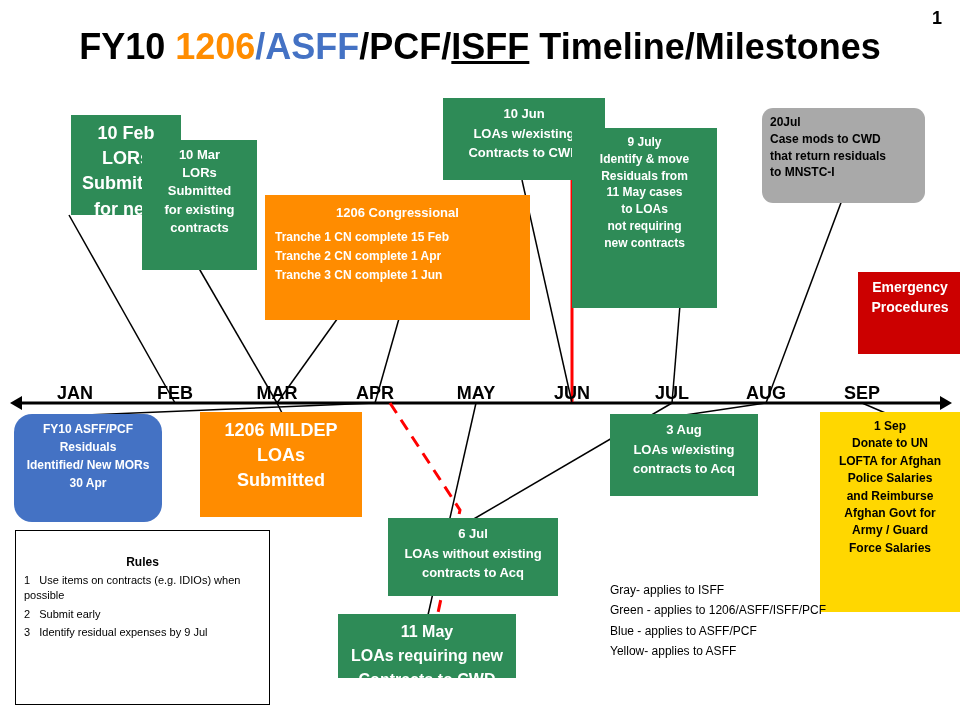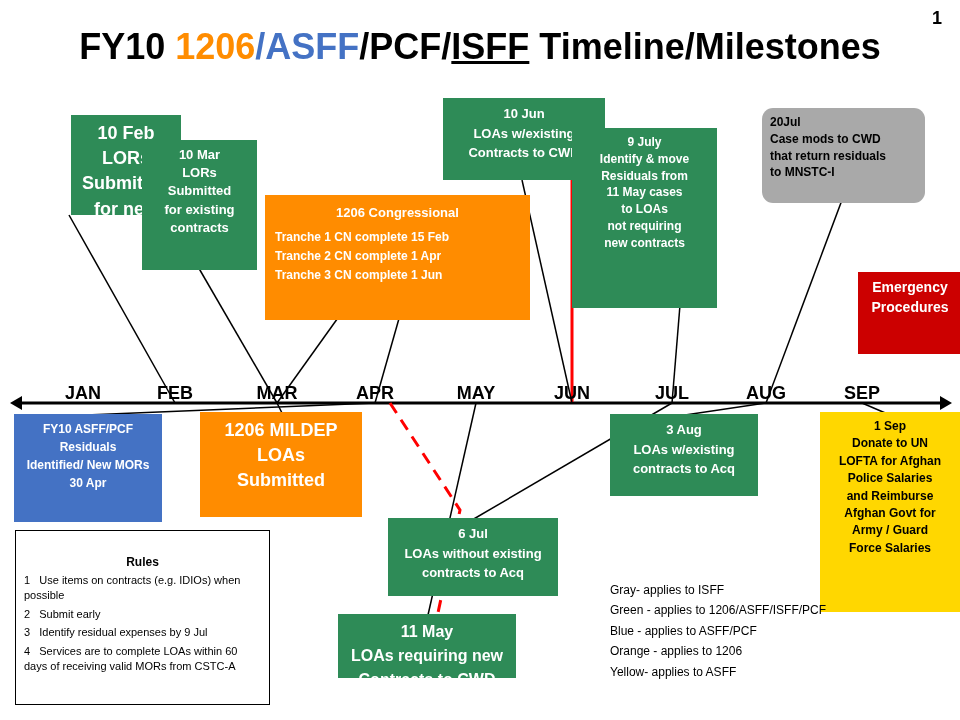--- a/index.html
+++ b/index.html
@@ -150,21 +150,21 @@
 
   <line x1="685" y1="415" x2="766" y2="403" stroke="black" stroke-width="1.5"></line>
 
   <line x1="890" y1="415" x2="862" y2="403" stroke="black" stroke-width="1.5"></line>
 
   <line x1="472" y1="520" x2="672" y2="403" stroke="black" stroke-width="1.5"></line>
 
   <line x1="428" y1="615" x2="476" y2="403" stroke="black" stroke-width="1.5"></line>
 </svg>
 
-<div class="month-label" style="left:83px;text-align:center;">JAN</div>
+<div class="month-label" style="left:75px;text-align:center;">JAN</div>
 <div class="month-label" style="left:175px;">FEB</div>
 <div class="month-label" style="left:277px;">MAR</div>
 <div class="month-label" style="left:375px;">APR</div>
 <div class="month-label" style="left:476px;">MAY</div>
 <div class="month-label" style="left:572px;">JUN</div>
 <div class="month-label" style="left:672px;">JUL</div>
 <div class="month-label" style="left:766px;">AUG</div>
 <div class="month-label" style="left:862px;">SEP</div>
 
 <div class="box box-green" style="top:115px;left:28px;width:110px;height:100px;font-size:18px;line-height:1.4;margin-left:43px;">
@@ -191,21 +191,21 @@
 </div>
 
 <div class="box box-gray" style="top:108px;left:762px;width:163px;height:95px;font-size:12px;line-height:1.4;text-align:left;padding:6px 8px;border-radius:11px;">
   20Jul<br>Case mods to  CWD<br>that return residuals<br>to MNSTC-I
 </div>
 
 <div class="box box-red" style="top:272px;left:858px;width:104px;height:82px;font-size:14px;line-height:1.4;">
   Emergency<br>Procedures
 </div>
 
-<div class="box box-blue" style="top:414px;left:14px;width:148px;height:108px;font-size:12px;line-height:1.5;color:white;">
+<div class="box box-blue" style="top:414px;left:14px;width:148px;height:108px;font-size:12px;line-height:1.5;color:white;border-radius:18px;">
   FY10 ASFF/PCF<br>Residuals<br>Identified/ New MORs<br>30 Apr
 </div>
 
 <div class="box box-orange" style="top:412px;left:200px;width:162px;height:105px;font-size:18px;line-height:1.4;">
   1206 MILDEP<br>LOAs<br>Submitted
 </div>
 
 <div class="box box-green" style="top:414px;left:610px;width:148px;height:82px;font-size:13px;line-height:1.5;">
   3 Aug<br>LOAs w/existing<br>contracts to Acq
 </div>
@@ -220,22 +220,20 @@
 
 <div class="box box-green" style="top:614px;left:338px;width:178px;height:64px;font-size:16px;line-height:1.5;">
   11 May<br>LOAs requiring new<br>Contracts to CWD
 </div>
 
 <div class="rules-box">
   <div class="rules-title">Rules</div>
   <div class="rules-item">1&nbsp;&nbsp;&nbsp;Use items on contracts  (e.g. IDIOs) when possible</div>
   <div class="rules-item">2&nbsp;&nbsp;&nbsp;Submit early</div>
   <div class="rules-item">3&nbsp;&nbsp;&nbsp;Identify residual expenses  by 9 Jul</div>
-  <div class="rules-item">4&nbsp;&nbsp;&nbsp;Services are to complete LOAs within 60 days of receiving valid MORs from CSTC-A</div>
 </div>
 
 <div class="legend">
   <div>Gray- applies to  ISFF</div>
   <div>Green - applies to 1206/ASFF/ISFF/PCF</div>
   <div>Blue - applies to ASFF/PCF</div>
-  <div>Orange -  applies to 1206</div>
   <div>Yellow- applies to ASFF</div>
 </div>
 
 </body></html>

